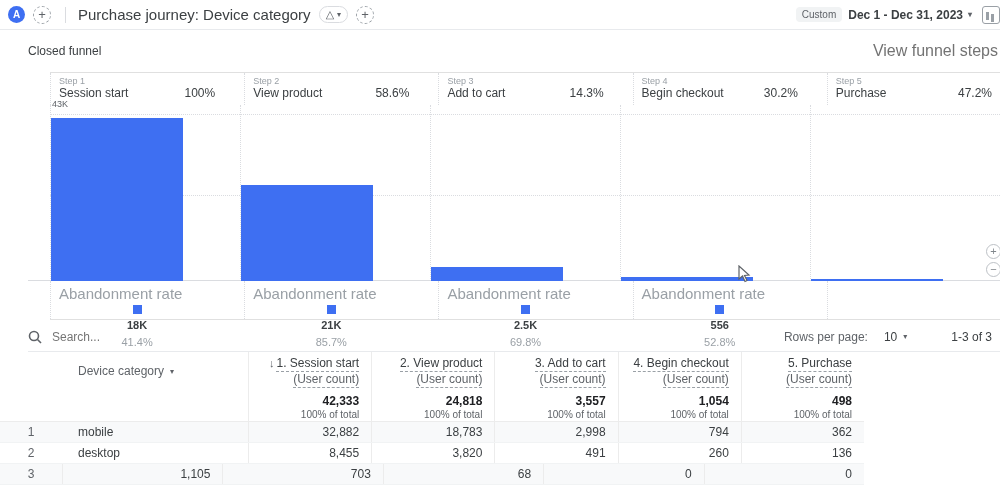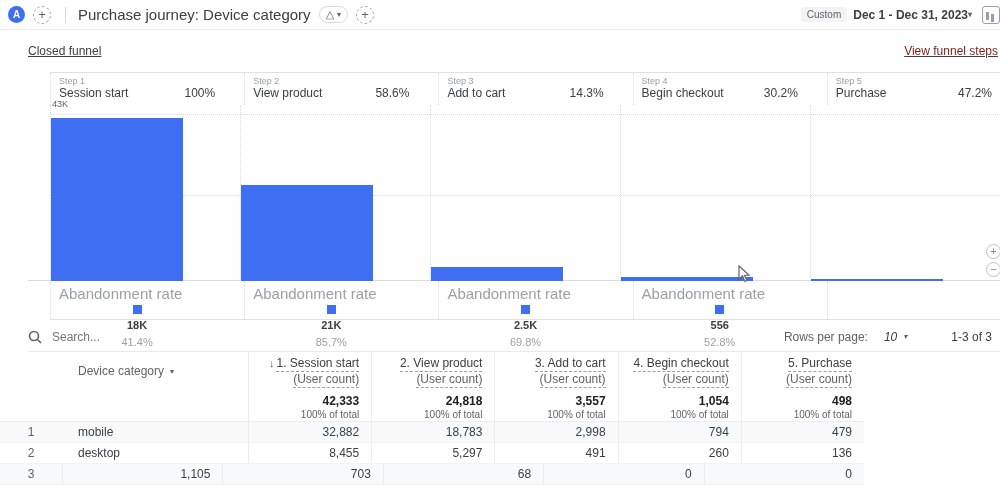--- a/index.html
+++ b/index.html
@@ -20,34 +20,34 @@
   .vdiv { width:1px; height:16px; background:#dadce0; margin:0 12px 0 14px; }
   .title { font-size:15px; font-weight:normal; color:#3c4043; white-space:nowrap; }
   .warn-pill { display:flex; align-items:center; gap:3px; border:1px solid #dadce0;
     border-radius:12px; background:#fff; padding:1px 6px; margin-left:8px;
     font-size:11px; color:#5f6368; cursor:pointer; }
   .caret { font-size:8px; color:#5f6368; }
   .tri { font-size:11px; color:#5f6368; }
   .tb-spacer { flex:1; }
   .chip { background:#f1f3f4; border-radius:4px; padding:2px 6px; font-size:10px;
     color:#5f6368; margin-right:6px; }
-  .date-btn { display:flex; align-items:center; background:none; border:none;
+  .date-btn { display:flex; align-items:center; gap:5px; background:none; border:none;
     font-size:12px; font-weight:bold; color:#3c4043; cursor:pointer;
     font-family:"Liberation Sans", sans-serif; }
   .edge-icon { width:18px; height:18px; border:1px solid #9aa0a6; border-radius:3px;
     margin:0 0 0 10px; position:relative; flex:0 0 auto; overflow:hidden; }
   .edge-icon::after { content:""; position:absolute; left:3px; bottom:3px; width:3px;
     height:8px; background:#9aa0a6; box-shadow:5px 2px 0 #9aa0a6; }
 
   
   .panel-head { position:absolute; top:30px; left:0; width:1000px; height:42px;
     display:flex; align-items:center; justify-content:space-between;
-    padding:0 2px 0 28px;text-decoration:underline; }
+    padding:0 2px 0 28px; }
   .funnel-type { font-size:12px; color:#3c4043; }
-  .view-link { font-size:12px; color:#7f1d1d; text-decoration:none; cursor:pointer; }
+  .view-link { font-size:16px; color:#737373; text-decoration:none; cursor:pointer; }
 
   
   .chart { position:absolute; top:72px; left:28px; width:972px; height:248px; }
   .strip { display:flex; margin-left:22px;gap:21px; }
   .fcol { flex:1 1 0; border-left:1px dotted #dadce0; min-width:0; }
   .fhead { height:33px; border-top:1px solid #e0e0e0; }
   .fhead .fcol { padding:3px 8px 0 8px; }
   .step-no { font-size:9px; color:#9aa0a6; display:block; }
   .step-line { display:flex; justify-content:space-between; align-items:baseline; }
   .step-name { font-size:12px; color:#3c4043; }
@@ -76,21 +76,21 @@
 
   
   .toolbar { position:absolute; top:322px; left:28px; width:972px; height:30px;
     display:flex; align-items:center; border-bottom:1px solid #e8eaed; }
   .search-box { display:flex; align-items:center; gap:10px; flex:1; }
   .search-input { border:none; outline:none; font-size:12px; color:#737373; width:300px;
     font-family:"Liberation Sans", sans-serif; background:transparent; }
   .pager { display:flex; align-items:center; gap:6px; font-size:12px; color:#5f6368;
     padding-right:8px; }
   .rpp-select { display:flex; align-items:center; gap:6px; margin:0 18px 0 10px;
-    cursor:pointer; color:#3c4043;font-style:italic; }
+    cursor:pointer; color:#3c4043; }
   .pg-range { margin-left:20px; color:#3c4043; }
 
   
   .table { position:absolute; top:352px; left:0; width:864px; }
   .trow { display:flex; align-items:stretch; }
   .c-idx { width:62px; flex:0 0 auto; display:flex; align-items:center;
     justify-content:center; font-size:12px; color:#5f6368; }
   .c-dev { width:186px; flex:0 0 auto; display:flex; align-items:center;
     font-size:12px; color:#3c4043; padding-left:16px; }
   .c-met { flex:1 1 0; text-align:right; padding:4px 12px; font-size:12px;
@@ -314,27 +314,27 @@
         </div>
       </div>
     <div id="data-rows">
         <div class="trow data-row alt">
           <div class="c-idx">1</div>
           <div class="c-dev">mobile</div>
           <div class="c-met">32,882</div>
           <div class="c-met">18,783</div>
           <div class="c-met">2,998</div>
           <div class="c-met">794</div>
-          <div class="c-met">479</div>
+          <div class="c-met">362</div>
         </div>
         <div class="trow data-row">
           <div class="c-idx">2</div>
           <div class="c-dev">desktop</div>
           <div class="c-met">8,455</div>
-          <div class="c-met">5,297</div>
+          <div class="c-met">3,820</div>
           <div class="c-met">491</div>
           <div class="c-met">260</div>
           <div class="c-met">136</div>
         </div>
         <div class="trow data-row alt">
           <div class="c-idx">3</div>
           <div class="c-met">1,105</div>
           <div class="c-met">703</div>
           <div class="c-met">68</div>
           <div class="c-met">0</div>

